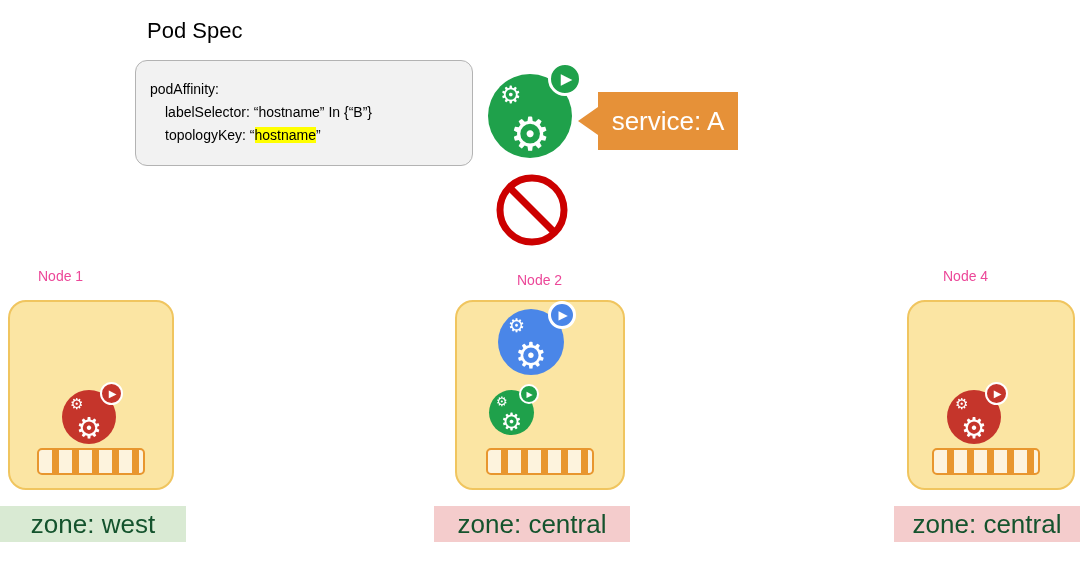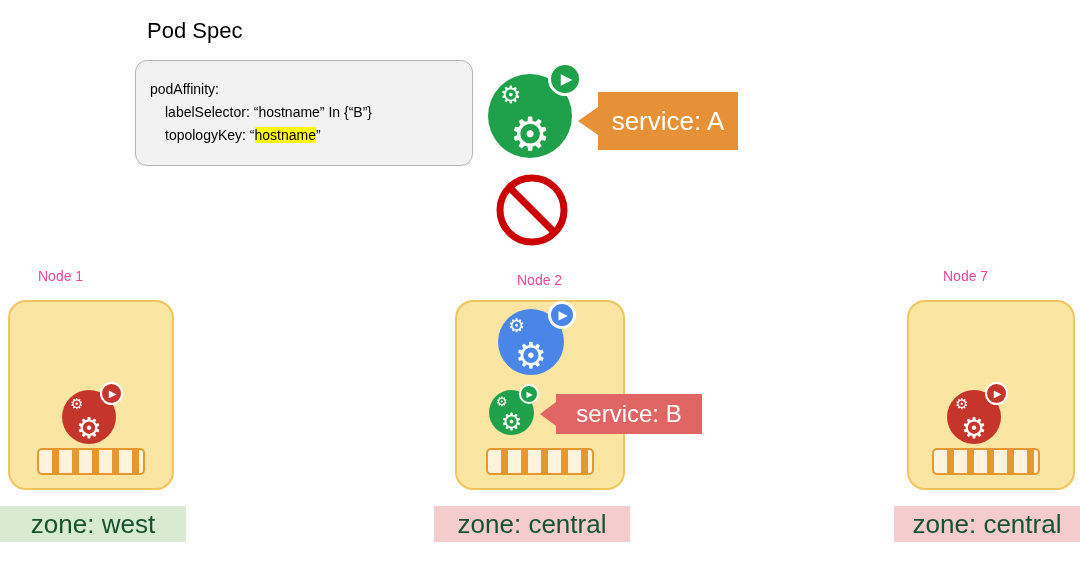--- a/index.html
+++ b/index.html
@@ -154,25 +154,24 @@
     </div>
     <div class="badge">▶</div>
   </div>
   <div class="pod pod-sm green" style="left:489px;top:390px;">
     <div class="pod-body">
       <span class="gear g1">⚙</span>
       <span class="gear g2">⚙</span>
     </div>
     <div class="badge">▶</div>
   </div>
-  <div class="tag tag-b">service: B</div>
   <div class="resource-bar bar-2"></div>
   <div class="zone zone-2">zone: central</div>
 
-  <div class="node-title node-3-title">Node 7</div>
+  <div class="node-title node-3-title">Node 4</div>
   <div class="node-box node-3-box"></div>
   <div class="pod pod-md red" style="left:947px;top:390px;">
     <div class="pod-body">
       <span class="gear g1">⚙</span>
       <span class="gear g2">⚙</span>
     </div>
     <div class="badge">▶</div>
   </div>
   <div class="resource-bar bar-3"></div>
   <div class="zone zone-3">zone: central</div>

